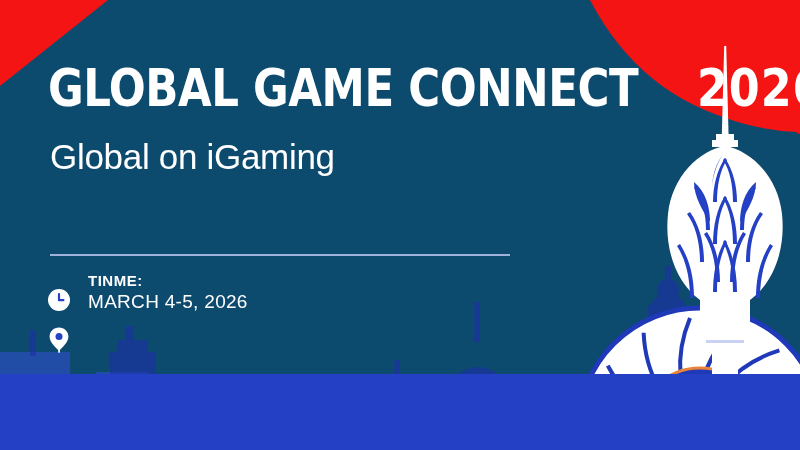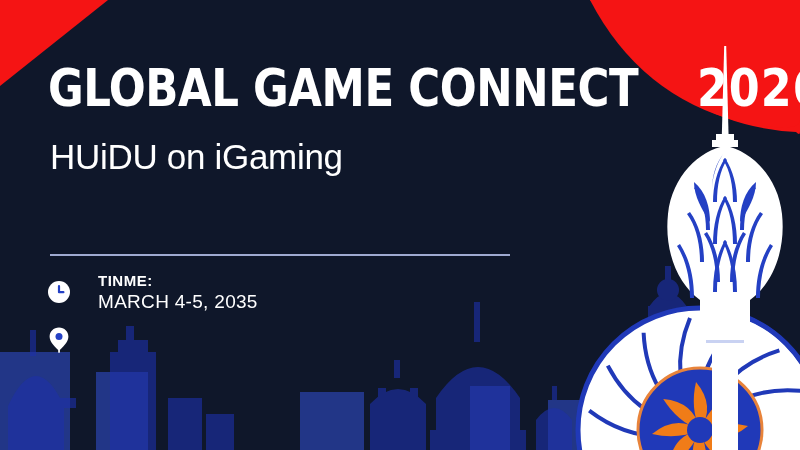--- a/index.html
+++ b/index.html
@@ -5,22 +5,22 @@
   * { margin:0; padding:0; box-sizing:border-box; }
   html,body { width:800px; height:450px; }
   body {
     font-family:"Liberation Sans", sans-serif;
     background:#2440c4;
     overflow:hidden;
     position:relative;
   }
   #banner {
     position:relative;
-    width:800px; height:450px;
-    background:#0f172a;
+    width:800px; height:374px;
+    background:#0c4a6e;
     overflow:hidden;
   }
   
   .layer { position:absolute; top:0; left:0; width:800px; height:450px; }
   .layer svg { display:block; }
 
   
   #content {
     position:absolute;
     left:48px; top:0;
@@ -61,21 +61,21 @@
     letter-spacing:-0.3px;
   }
   #divider {
     position:absolute; top:254px; left:2px;
     width:460px; height:2px;
     background:#b9c4ef;
     opacity:.85;
   }
   .info-row {
     position:absolute; left:0;
-    display:flex; align-items:center; gap:28px;
+    display:flex; align-items:flex-end; gap:18px;
   }
   #row-time  { top:272px; }
   #row-venue { top:326px; }
   .info-icon { flex:0 0 auto; margin-top:1px; }
   .info-text { color:#fff; }
   .info-label {
     font-size:15px; font-weight:bold;
     letter-spacing:.5px; line-height:1.15;
   }
   .info-value {
@@ -312,35 +312,35 @@
   </div>
 
   <div id="content">
 
     <div id="title">
       <span id="title-main">GLOBAL GAME CONNECT</span>
       <span id="title-year">2026</span>
     </div>
 
     <div id="subtitle">
-      <div>HUiDU on iGaming</div>
+      <div>Global on iGaming</div>
     </div>
 
     <div id="divider"></div>
 
     <div class="info-row" id="row-time">
       <span class="info-icon">
         <svg width="22" height="22" viewBox="0 0 22 22">
           <circle cx="11" cy="11" r="11" fill="#ffffff"></circle>
           <path d="M11 5.2 L11 11.2 L15.4 11.2" fill="none" stroke="#2440c4" stroke-width="2.2" stroke-linecap="round" stroke-linejoin="round"></path>
         </svg>
       </span>
       <span class="info-text">
         <span class="info-label">TINME:</span><br>
-        <span class="info-value">MARCH 4-5, 2035</span>
+        <span class="info-value">MARCH 4-5, 2026</span>
       </span>
     </div>
 
     <div class="info-row" id="row-venue">
       <span class="info-icon">
         <svg width="22" height="26" viewBox="0 0 22 26">
           <path d="M11 0.6 C5.6 0.6 1.6 4.7 1.6 9.8 C1.6 15.4 8.4 21.4 10.3 23
                    C10.7 23.4 11.3 23.4 11.7 23 C13.6 21.4 20.4 15.4 20.4 9.8
                    C20.4 4.7 16.4 0.6 11 0.6 Z" fill="#ffffff"></path>
           <circle cx="11" cy="9.6" r="3.5" fill="#2440c4"></circle>

